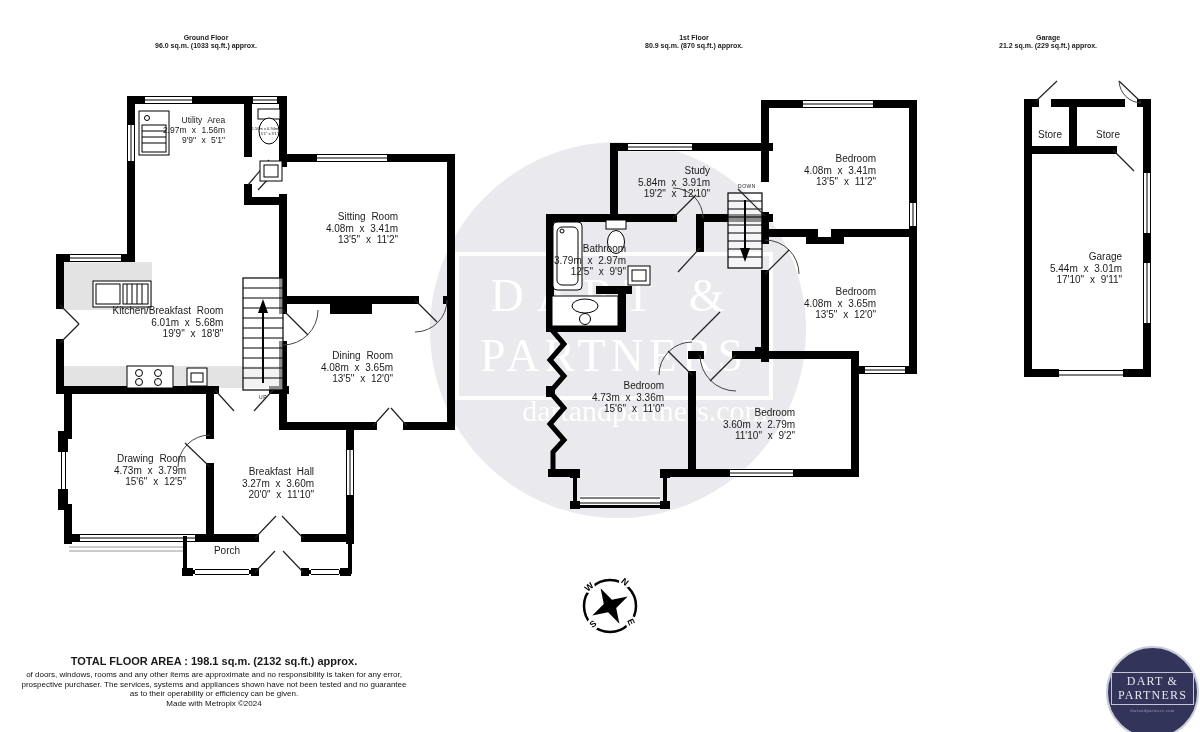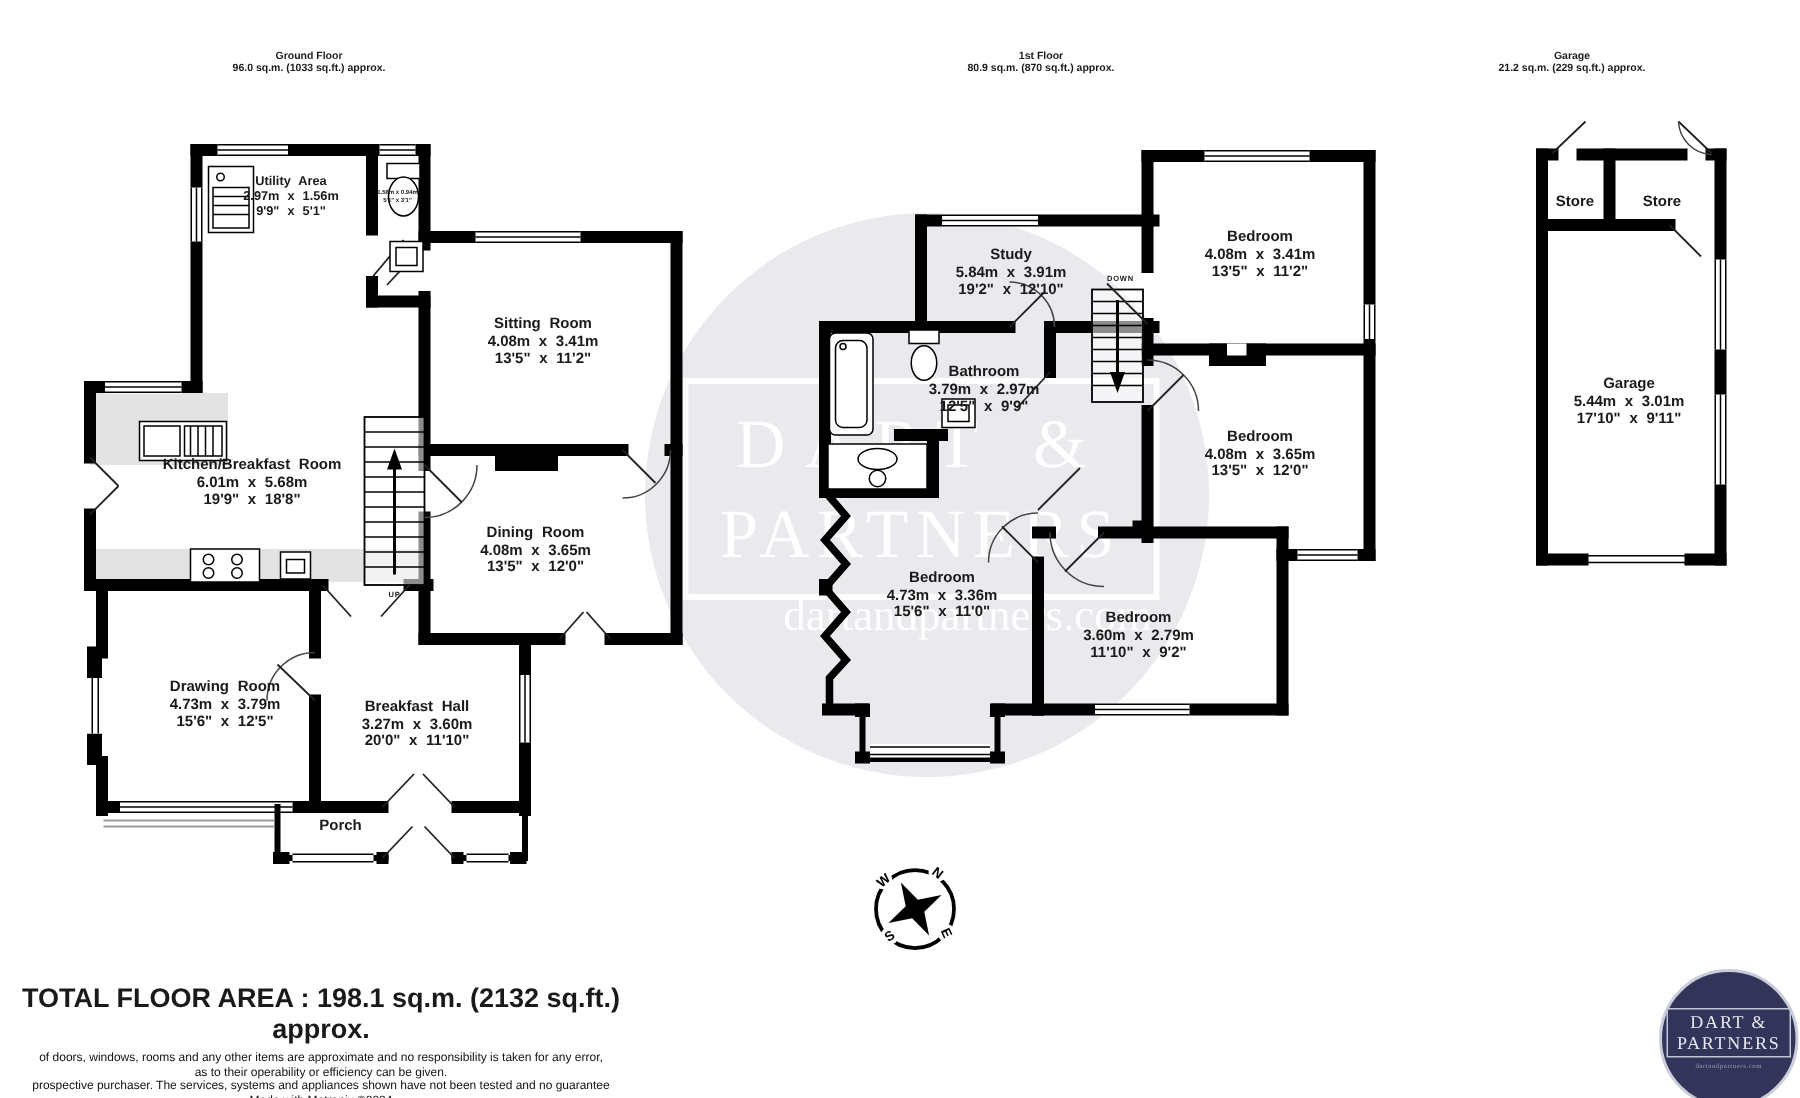--- a/index.html
+++ b/index.html
@@ -29,32 +29,32 @@
   .plan path.arc{stroke:#444;stroke-width:1;fill:none;}
   .plan line.gray{stroke:#9a9a9a;stroke-width:1.2;}
   .plan .fixture{fill:#fff;stroke:#000;stroke-width:1;}
   .plan .counter{fill:#e3e3e3;stroke:none;}
   .plan .tread{stroke:#000;stroke-width:1;}
   .plan .stairbox{fill:#ffffff;fill-opacity:.55;stroke:#000;stroke-width:1.2;}
   .plan .arrow{stroke:#000;stroke-width:2;}
   .plan .zz{fill:none;stroke:#000;stroke-width:5;stroke-linejoin:miter;}
   
   .lbl{position:absolute;z-index:3;transform:translate(-50%,-50%);
-    text-align:center;font-weight:bold;font-size:10px;line-height:11.5px;
+    text-align:right;font-weight:normal;font-size:10px;line-height:11.5px;
     white-space:nowrap;word-spacing:3px;}
   .lbl span{display:block;}
   .lbl.sm{font-size:8.5px;line-height:10px;}
   .lbl.xs{font-size:4px;line-height:4.5px;word-spacing:0;}
   .lbl.tiny{font-size:5px;line-height:6px;letter-spacing:.5px;}
   .hdr{position:absolute;z-index:3;transform:translate(-50%,0);text-align:center;
     font-weight:bold;font-size:7px;line-height:7.5px;white-space:nowrap;}
   .hdr span{display:block;}
   
   .footer{position:absolute;left:0;top:655px;width:428px;text-align:center;z-index:3;}
-  .footer .total{font-weight:bold;font-size:18px;margin-bottom:3px;}
+  .footer .total{font-weight:bold;font-size:11px;margin-bottom:3px;}
   .footer .disc{font-size:8px;line-height:9.6px;color:#111;}
   .footer .disc span{display:block;}
   
   .compass{position:absolute;left:578px;top:574px;z-index:2;}
   .compass circle.ring{fill:none;stroke:#000;stroke-width:2.5;}
   .compass circle.halo{fill:#fff;}
   .compass text{font-weight:bold;font-size:9px;fill:#000;font-family:"Liberation Sans",sans-serif;}
   .compass polygon{fill:#000;}
   
   .logo{position:absolute;left:1106px;top:646px;width:93px;height:93px;z-index:4;
@@ -417,21 +417,21 @@
   <span>UP</span>
 </div>
 <div class="lbl" style="left:674px;top:182px;">
   <span>Study</span>
   <span>5.84m x 3.91m</span>
   <span>19'2" x 12'10"</span>
 </div>
 <div class="lbl tiny" style="left:747px;top:186px;">
   <span>DOWN</span>
 </div>
-<div class="lbl" style="left:656px;top:260px;">
+<div class="lbl" style="left:590px;top:260px;">
   <span>Bathroom</span>
   <span>3.79m x 2.97m</span>
   <span>12'5" x 9'9"</span>
 </div>
 <div class="lbl" style="left:840px;top:170px;">
   <span>Bedroom</span>
   <span>4.08m x 3.41m</span>
   <span>13'5" x 11'2"</span>
 </div>
 <div class="lbl" style="left:840px;top:303px;">
@@ -471,22 +471,22 @@
   <text x="47" y="11" text-anchor="middle" transform="rotate(38 47 8)">N</text>
   <text x="11" y="16" text-anchor="middle" transform="rotate(-40 11 13)">W</text>
   <text x="15" y="53" text-anchor="middle" transform="rotate(-35 15 50)">S</text>
   <text x="53" y="51" text-anchor="middle" transform="rotate(65 53 48)">E</text>
 </svg>
 
 <div class="footer">
   <div class="total">TOTAL FLOOR AREA : 198.1 sq.m. (2132 sq.ft.) approx.</div>
   <div class="disc">
     <span>of doors, windows, rooms and any other items are approximate and no responsibility is taken for any error,</span>
+    <span>prospective purchaser. The services, systems and appliances shown have not been tested and no guarantee</span>
     <span>as to their operability or efficiency can be given.</span>
-    <span>prospective purchaser. The services, systems and appliances shown have not been tested and no guarantee</span>
     <span>Made with Metropix ©2024</span>
   </div>
 </div>
 
 <div class="logo">
   <div class="logo-box">
     <div>DART &amp;</div>
     <div>PARTNERS</div>
   </div>
   <div class="logo-url">dartandpartners.com</div>

